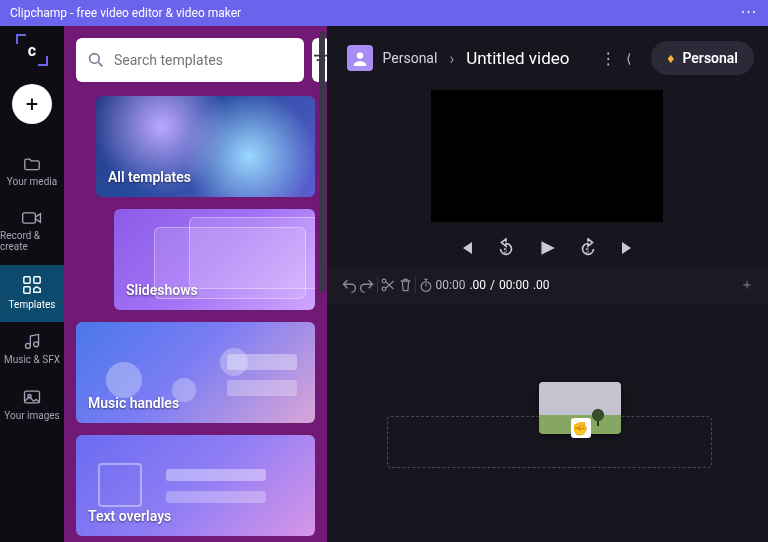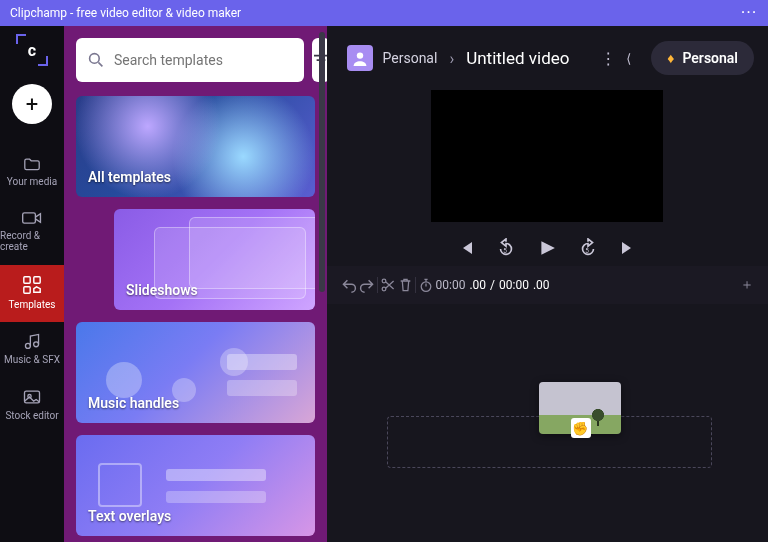--- a/index.html
+++ b/index.html
@@ -8,31 +8,31 @@
   .titlebar .dots { letter-spacing: 2px; font-weight: bold; }
   .app { display: flex; width: 100%; height: 516px; }
   .nav { width: 64px; background: #0e0d13; display: flex; flex-direction: column; align-items: center; padding-top: 8px; }
   .logo { width: 32px; height: 32px; border-radius: 4px; display:flex; align-items:center; justify-content:center; margin-bottom: 18px; position: relative; }
   .logo .corner { position:absolute; width:10px; height:10px; border:2px solid #6a63eb; }
   .logo .tl { top:0; left:0; border-right:none; border-bottom:none; }
   .logo .br { bottom:0; right:0; border-left:none; border-top:none; }
   .logo .c { font-weight:700; color:#fff; font-size:16px; }
   .add-btn { width: 40px; height: 40px; border-radius: 50%; background: #fff; color:#111; display:flex; align-items:center; justify-content:center; font-size: 22px; margin-bottom: 22px; cursor:pointer; }
   .nav-item { width: 64px; display:flex; flex-direction:column; align-items:center; padding: 10px 0 12px; font-size:10px; color:#a5a3b7; cursor:pointer; text-align:left; line-height:1.15; }
-  .nav-item.active { background:#b91c1c; color:#fff; }
+  .nav-item.active { background:#0c4a6e; color:#fff; }
   .nav-item svg { margin-bottom:4px; }
   .panel { width: 276px; background: #701a75; position: relative; padding: 12px 12px 0; overflow:hidden; }
   .search-row { display:flex; gap:8px; margin-bottom: 14px; }
   .search { flex:1; height: 44px; background:#fff; border-radius:6px; display:flex; align-items:center; padding:0 12px; gap:10px; color:#8a8796; }
   .search input { border:none; outline:none; font-size:14px; flex:1; background:transparent; color:#333; }
   .filter-btn { width:42px; height:44px; background:#fff; border-radius:6px; display:flex; align-items:center; justify-content:center; cursor:pointer; }
   .tpl-list { display:flex; flex-direction:column; gap:12px; height: 440px; overflow:hidden; }
   .tpl { height: 104px; border-radius:6px; position:relative; display:flex; align-items:flex-end; padding:12px; cursor:pointer; overflow:hidden; }
   .tpl .label { font-weight:600; font-size:14px; color:#fff; text-shadow:0 1px 2px rgba(0,0,0,.55); }
-  .tpl1 { background: radial-gradient(circle at 30% 30%, #bda7ff, transparent 40%), radial-gradient(circle at 70% 60%, #9ad9ff, transparent 40%), linear-gradient(135deg,#2a3d8a,#264a9c 40%,#5a5ed1); }
+  .tpl1 { background: radial-gradient(circle at 30% 30%, #bda7ff, transparent 40%), radial-gradient(circle at 70% 60%, #9ad9ff, transparent 40%), linear-gradient(135deg,#2a3d8a,#264a9c 40%,#5a5ed1); margin-left: 20px; }
   .tpl2 { background: linear-gradient(135deg,#8a5ce6,#a472f6 50%,#cfa5ff); margin-left: 38px; }
   .tpl2::before { content:""; position:absolute; left:40px; top:18px; width:150px; height:70px; background:rgba(255,255,255,.14); border:1px solid rgba(255,255,255,.35); border-radius:6px; }
   .tpl2::after { content:""; position:absolute; left:75px; top:8px; width:150px; height:70px; background:rgba(255,255,255,.14); border:1px solid rgba(255,255,255,.35); border-radius:6px; }
   .tpl3 { background: linear-gradient(135deg,#4a78ea,#7a7cf4 45%,#d9a6d6); }
   .tpl3::before { content:""; position:absolute; left:30px; top:40px; width:36px; height:36px; border-radius:50%; background:rgba(255,255,255,.3); box-shadow: 110px -18px 0 -4px rgba(255,255,255,.28), 60px 10px 0 -6px rgba(255,255,255,.28); }
   .tpl3::after { content:""; position:absolute; right:18px; top:32px; width:70px; height:16px; border-radius:3px; background:rgba(255,255,255,.35); box-shadow: 0 26px 0 0 rgba(255,255,255,.28); }
   .tpl4 { background: linear-gradient(135deg,#6a6cf0,#8f7df5 50%,#d796e6); }
   .tpl4::before { content:""; position:absolute; left:22px; top:28px; width:40px; height:40px; border:2px solid rgba(255,255,255,.4); border-radius:4px; }
   .tpl4::after { content:""; position:absolute; left:90px; top:34px; width:100px; height:12px; border-radius:3px; background:rgba(255,255,255,.38); box-shadow: 0 22px 0 0 rgba(255,255,255,.28); }
   .cursor-pointer { position:absolute; left:190px; top:100px; color:#fff; font-size:14px; }
@@ -113,21 +113,21 @@
           <path d="M9 17V5l10-2v12"></path>
         </svg>
       <span>Music &amp; SFX</span>
     </div>
     <div class="nav-item">
       <svg width="20" height="18" viewBox="0 0 24 20" fill="none" stroke="#a5a3b7" stroke-width="1.6">
           <rect x="3" y="3" width="18" height="14" rx="2"></rect>
           <circle cx="9" cy="9" r="2"></circle>
           <path d="M3 15l6-5 5 5 3-2 4 3"></path>
         </svg>
-      <span>Stock editor</span>
+      <span>Your images</span>
     </div>
   </div>
 
   <div class="panel">
     <div class="search-row">
       <div class="search">
         <svg width="16" height="16" viewBox="0 0 20 20" fill="none" stroke="#7a7790" stroke-width="2">
             <circle cx="8" cy="8" r="6"></circle>
             <path d="M13 13l5 5"></path>
           </svg>

